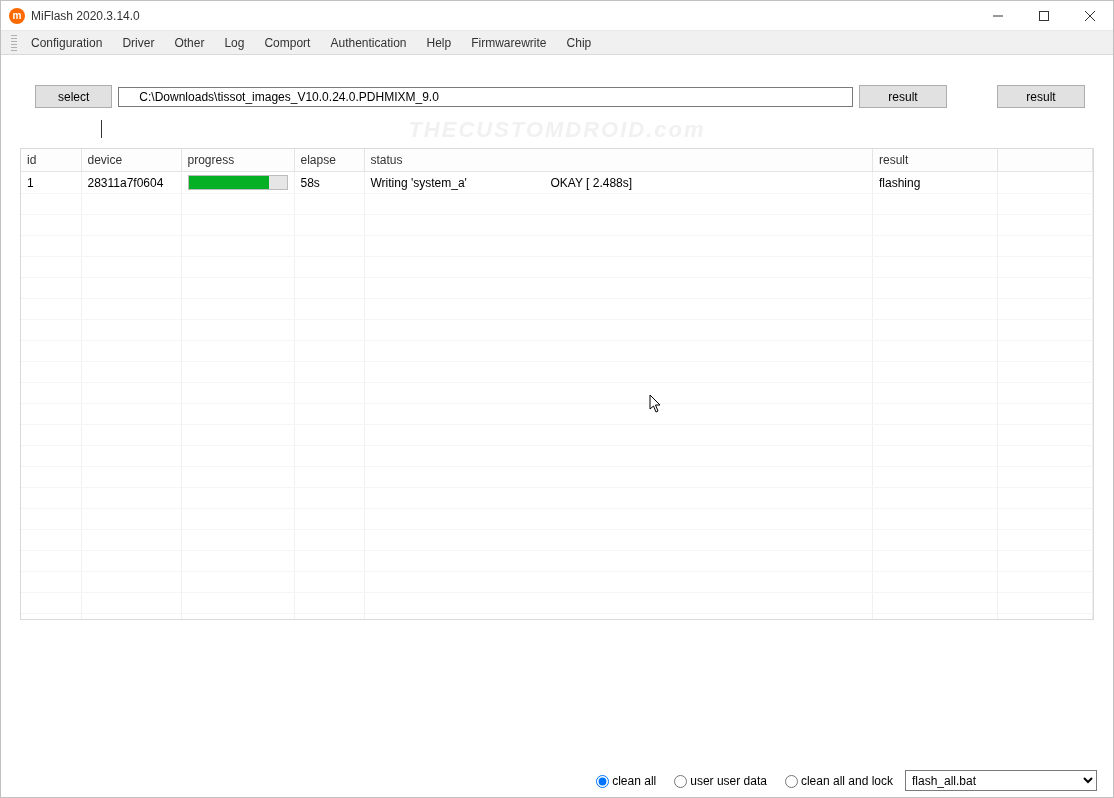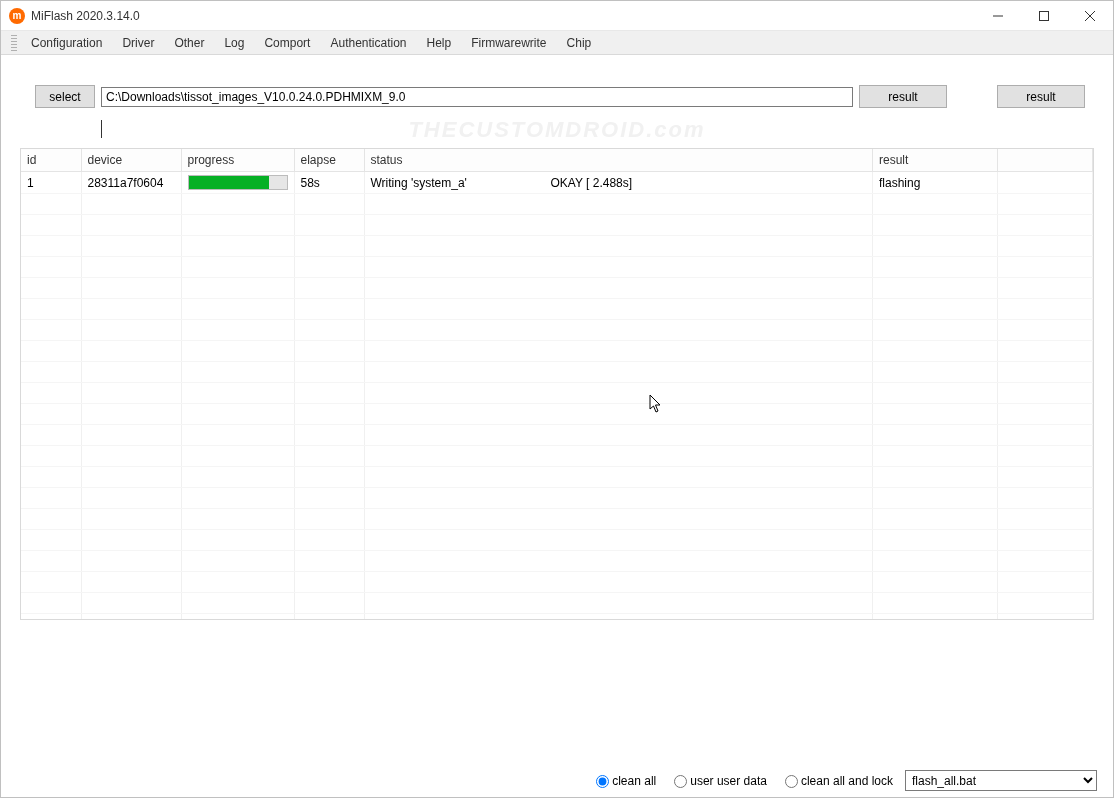--- a/index.html
+++ b/index.html
@@ -75,29 +75,29 @@
     align-items: center;
     gap: 6px;
   }
   .btn {
     height: 23px;
     min-width: 60px;
     background: #e1e1e1;
     border: 1px solid #adadad;
     font-size: 12px;
     font-family: inherit;
-    padding: 0 5px;
+    padding: 0 22px;
     cursor: default;
   }
   .btn.wide { width: 88px; }
   .path-input {
     flex: 1;
     height: 20px;
     border: 1px solid #7a7a7a;
-    padding: 0 4px;
+    padding: 0 20px;
     font-size: 12px;
     font-family: inherit;
     background: #fff;
   }
   .toolbar .gap-right { margin-left: auto; display: flex; gap: 50px; }
 
   .cursor-stub {
     height: 18px;
     border-left: 1px solid #333;
     margin: 6px 0 0 100px;

